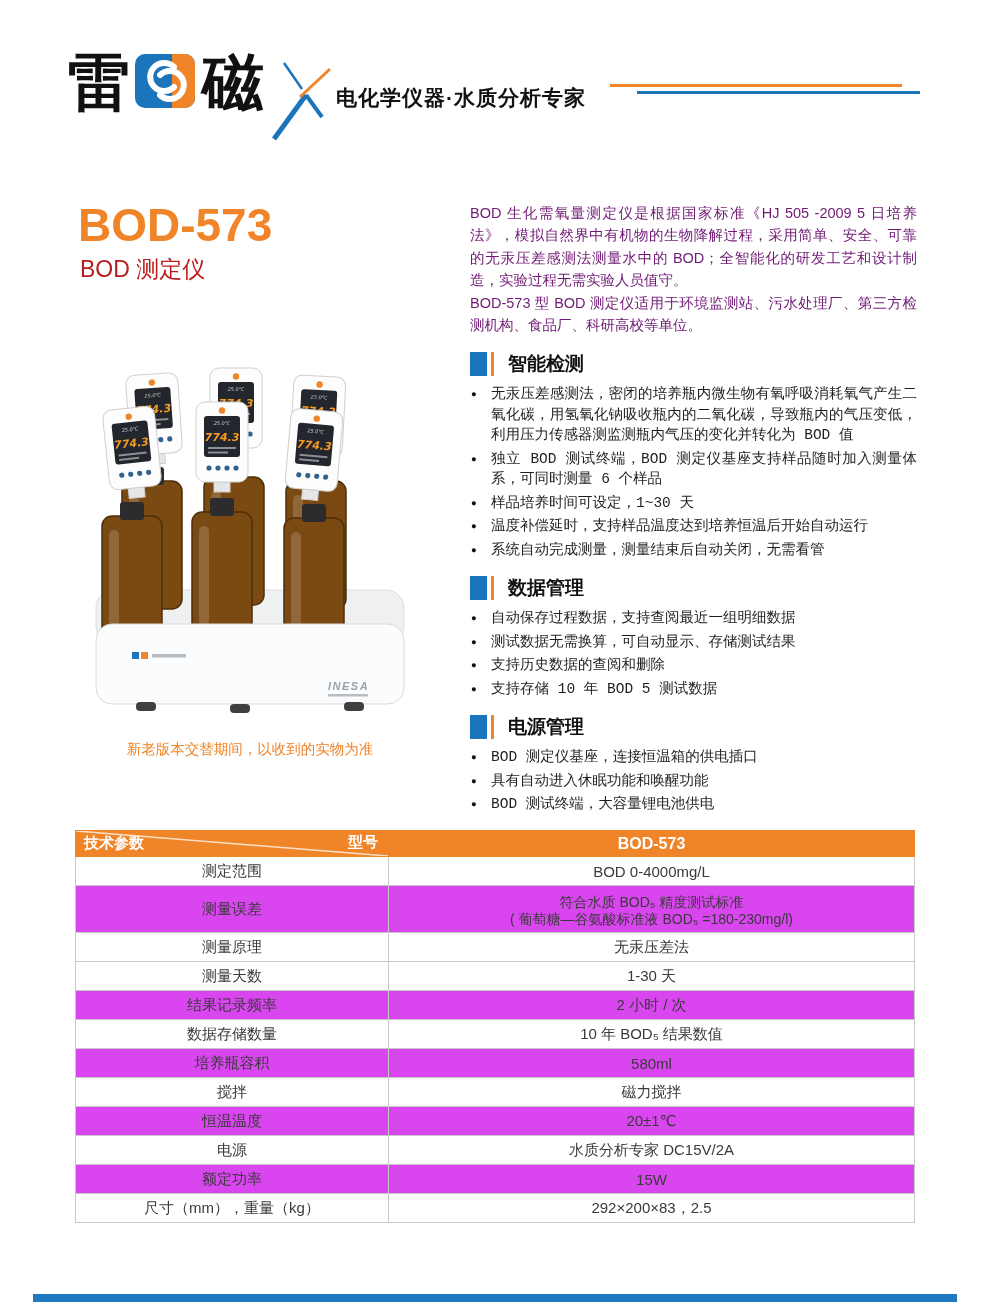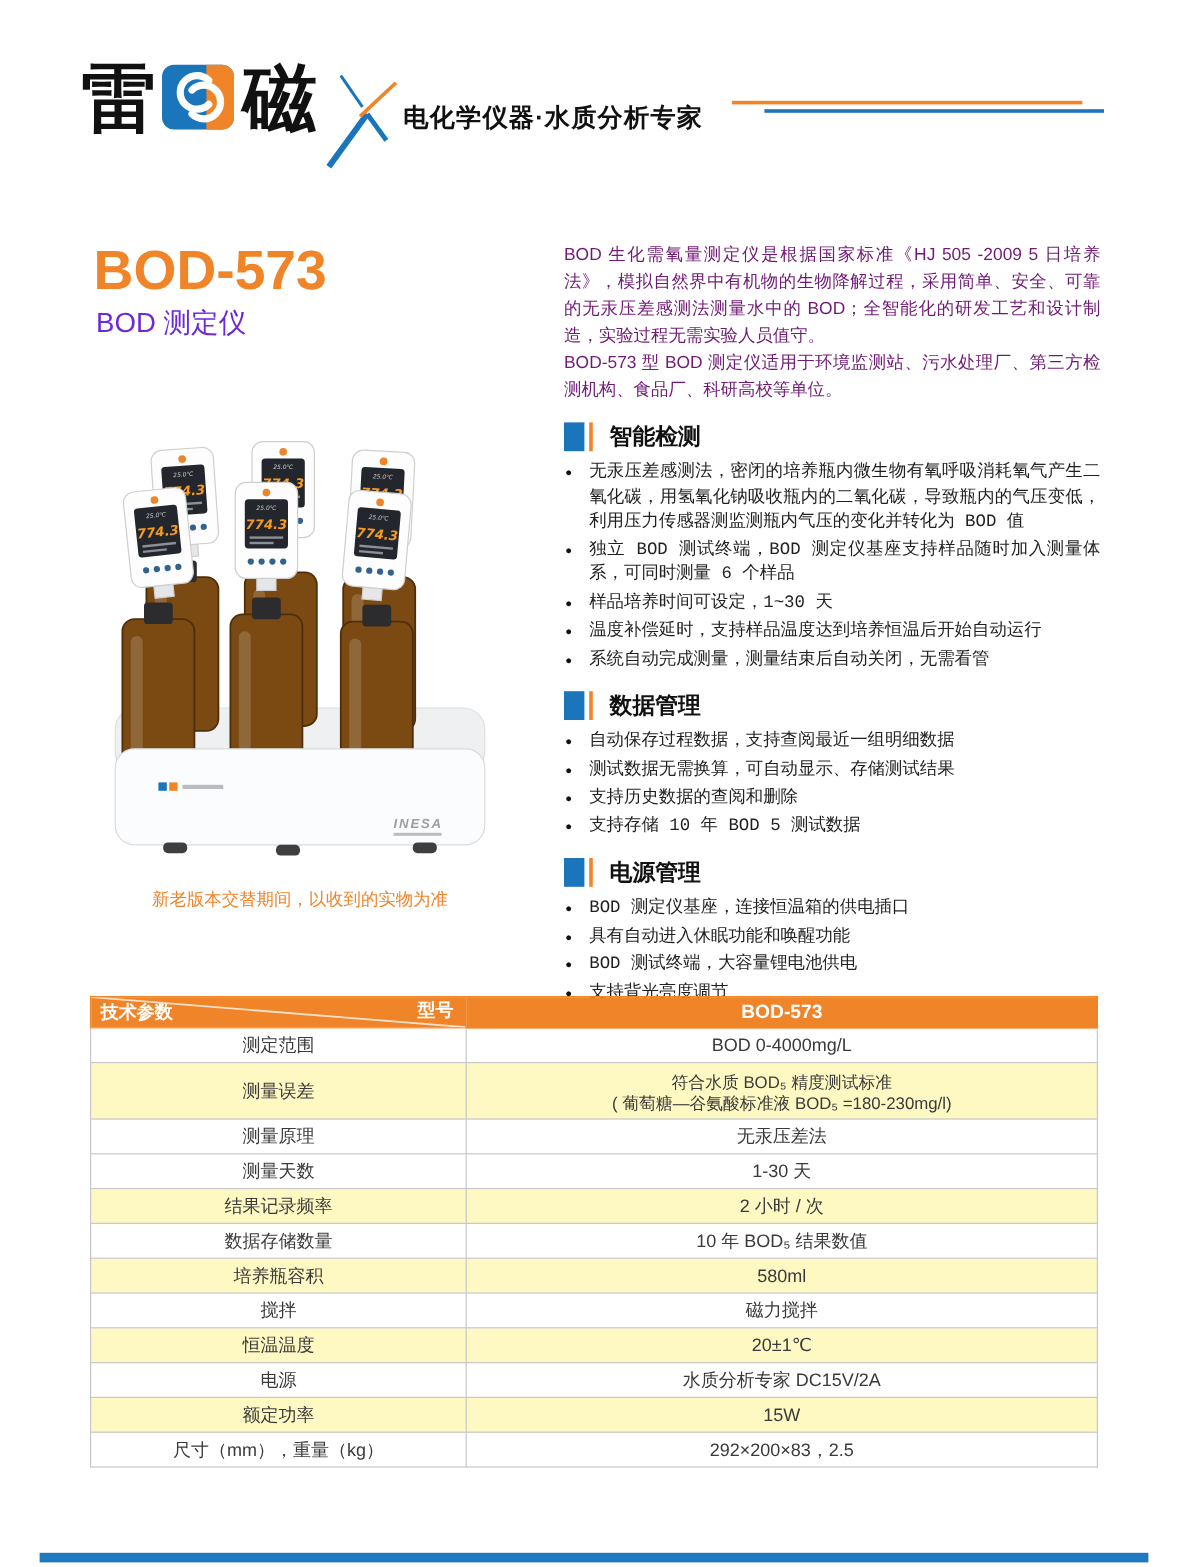--- a/index.html
+++ b/index.html
@@ -10,21 +10,21 @@
   .brand-row{position:absolute;left:68px;top:52px;display:flex;align-items:center;}
   .logo-char{font-size:62px;font-weight:800;color:#111;line-height:1;letter-spacing:-2px;}
   .logo-icon{margin:0 6px;}
   .xmark{position:absolute;left:272px;top:55px;}
   .tagline{position:absolute;left:336px;top:84px;font-size:21px;font-weight:700;color:#111;letter-spacing:1px;}
   .rule-orange{position:absolute;left:610px;top:84px;width:292px;height:3px;background:#F08428;}
   .rule-blue{position:absolute;left:637px;top:91px;width:283px;height:3px;background:#1B75BB;}
 
   
   .model-title{position:absolute;left:78px;top:198px;font-size:46px;font-weight:800;color:#F08428;letter-spacing:0;}
-  .model-sub{position:absolute;left:80px;top:254px;font-size:23px;color:#6d28d9;}
+  .model-sub{position:absolute;left:80px;top:254px;font-size:23px;color:#b91c1c;}
   .product-art{position:absolute;left:70px;top:352px;font-style:italic;}
   .img-caption{position:absolute;left:85px;top:740px;width:330px;text-align:center;
                font-size:14.5px;color:#F08428;}
 
   
   .right-col{position:absolute;left:470px;top:202px;width:447px;}
   .intro{margin:0;font-size:14.5px;line-height:22.4px;text-align:justify;color:#701a75;}
   .feature-section{margin-top:15px;}
   .sec-head{display:flex;align-items:center;margin:0 0 7px 0;}
   .sec-sq{width:17px;height:24px;background:#1B75BB;}
@@ -41,21 +41,21 @@
   .spec-table td{border:1px solid #c8c8c8;text-align:center;padding:0 6px;}
   .spec-table tr{height:29px;}
   .spec-table tr.tall{height:47px;}
   .spec-table tr.head-row{height:26px;}
   .head-row td{background:#F08428;border:1px solid #F08428;color:#fff;font-weight:700;}
   .corner-cell{position:relative;padding:0;}
   .corner-cell svg{position:absolute;left:0;top:0;width:100%;height:100%;}
   .corner-param{position:absolute;left:8px;bottom:3px;font-size:15px;}
   .corner-model{position:absolute;right:10px;top:2px;font-size:15px;}
   .model-cell{font-size:16px;}
-  .alt td{background:#fef9c3;}
+  .alt td{background:#d946ef;}
   .col-param{width:300px;}
   .v2{font-size:14px;line-height:17px;}
   .v1-multi{font-size:14px;line-height:17px;padding-top:3px;}
 
   
   .footer-bar{position:absolute;left:33px;top:1294px;width:924px;height:8px;background:#1E79BE;}
 
   
   .glass{fill:#7b4a12;stroke:#4e2e08;stroke-width:1.5;}
   .glass-hl{fill:#ffffff;opacity:0.16;}
@@ -200,21 +200,20 @@
     <div class="feature-section">
       <div class="sec-head">
         <span class="sec-sq"></span>
         <span class="sec-bar"></span>
         <span class="sec-title">电源管理</span>
       </div>
       <ul class="feat-list">
         <li>BOD 测定仪基座，连接恒温箱的供电插口</li>
         <li>具有自动进入休眠功能和唤醒功能</li>
         <li>BOD 测试终端，大容量锂电池供电</li>
-        <li>支持背光亮度调节</li>
       </ul>
     </div>
   </div>
 
   <table class="spec-table">
     <tbody>
         <tr class="head-row">
       <td class="corner-cell col-param">
         <svg viewBox="0 0 100 100" preserveAspectRatio="none">
           <line x1="0" y1="0" x2="100" y2="100" stroke="#ffffff" stroke-opacity="0.75" stroke-width="1.5" vector-effect="non-scaling-stroke"></line>

